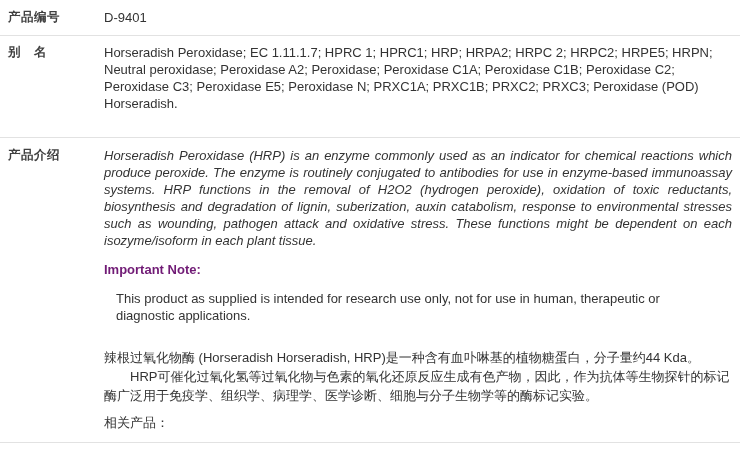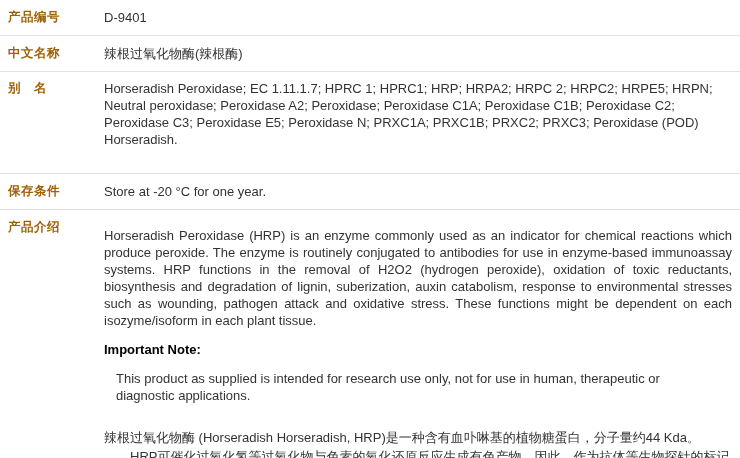--- a/index.html
+++ b/index.html
@@ -23,47 +23,48 @@
     border-bottom: 1px solid #e2e2e2;
   }
   .product-table td {
     vertical-align: top;
     padding: 7px 8px 7px 8px;
     font-size: 13px;
     line-height: 17px;
   }
   td.label {
     width: 78px;
-    color: #a16207;
+    color: #404040;
     font-weight: bold;
     font-size: 12.5px;
     text-align: left;
     white-space: nowrap;
     padding-left: 8px;
     letter-spacing: 0.5px;
   }
   td.value {
     color: #333333;
     padding-left: 10px;
     padding-right: 8px;
     word-wrap: break-word;
   }
   .row-code td { padding-top: 9px; padding-bottom: 9px; }
   .row-en td { padding-top: 9px; padding-bottom: 9px; }
   .row-cn td { padding-top: 9px; padding-bottom: 9px; }
   .row-alias td { padding-top: 8px; padding-bottom: 25px; }
   .row-store td { padding-top: 9px; padding-bottom: 9px; }
   .row-intro td { padding-top: 9px; padding-bottom: 10px; border-bottom: none; }
   .para {
-    margin: 8px 0 0 0;
+    margin: 0 0 0 0;
     text-align: justify;
+    font-style: italic;
   }
   .note-title {
     font-weight: bold;
-    color: #000000;
+    color: #701a75;
     margin: 0;
   }
   .note-body {
     margin: 12px;
   }
   .cn-para {
     margin: 0;
     line-height: 19px;
   }
   .cn-indent {
@@ -78,31 +79,23 @@
 </style>
 </head>
 <body>
 
 <table class="product-table">
   <tbody>
     <tr class="row-code">
       <td class="label">产品编号</td>
       <td class="value">D-9401</td>
     </tr>
-    <tr class="row-cn">
-      <td class="label">中文名称</td>
-      <td class="value">辣根过氧化物酶(辣根酶)</td>
-    </tr>
     <tr class="row-alias">
       <td class="label">别　名</td>
       <td class="value">Horseradish Peroxidase; EC 1.11.1.7; HPRC 1; HPRC1; HRP; HRPA2; HRPC 2; HRPC2; HRPE5; HRPN; Neutral peroxidase; Peroxidase A2; Peroxidase; Peroxidase C1A; Peroxidase C1B; Peroxidase C2; Peroxidase C3; Peroxidase E5; Peroxidase N; PRXC1A; PRXC1B; PRXC2; PRXC3; Peroxidase (POD) Horseradish.</td>
-    </tr>
-    <tr class="row-store">
-      <td class="label">保存条件</td>
-      <td class="value">Store at -20 °C for one year.</td>
     </tr>
     <tr class="row-intro">
       <td class="label">产品介绍</td>
       <td class="value">
         <p class="para">Horseradish Peroxidase (HRP) is an enzyme commonly used as an indicator for chemical reactions which produce peroxide. The enzyme is routinely conjugated to antibodies for use in enzyme-based immunoassay systems. HRP functions in the removal of H2O2 (hydrogen peroxide), oxidation of toxic reductants, biosynthesis and degradation of lignin, suberization, auxin catabolism, response to environmental stresses such as wounding, pathogen attack and oxidative stress. These functions might be dependent on each isozyme/isoform in each plant tissue.</p>
         <div class="gap-md"></div>
         <p class="note-title">Important Note:</p>
         <p class="note-body">This product as supplied is intended for research use only, not for use in human, therapeutic or diagnostic applications.</p>
         <div class="gap-md"></div>
         <p class="cn-para">辣根过氧化物酶 (Horseradish Horseradish, HRP)是一种含有血卟啉基的植物糖蛋白，分子量约44 Kda。</p>

